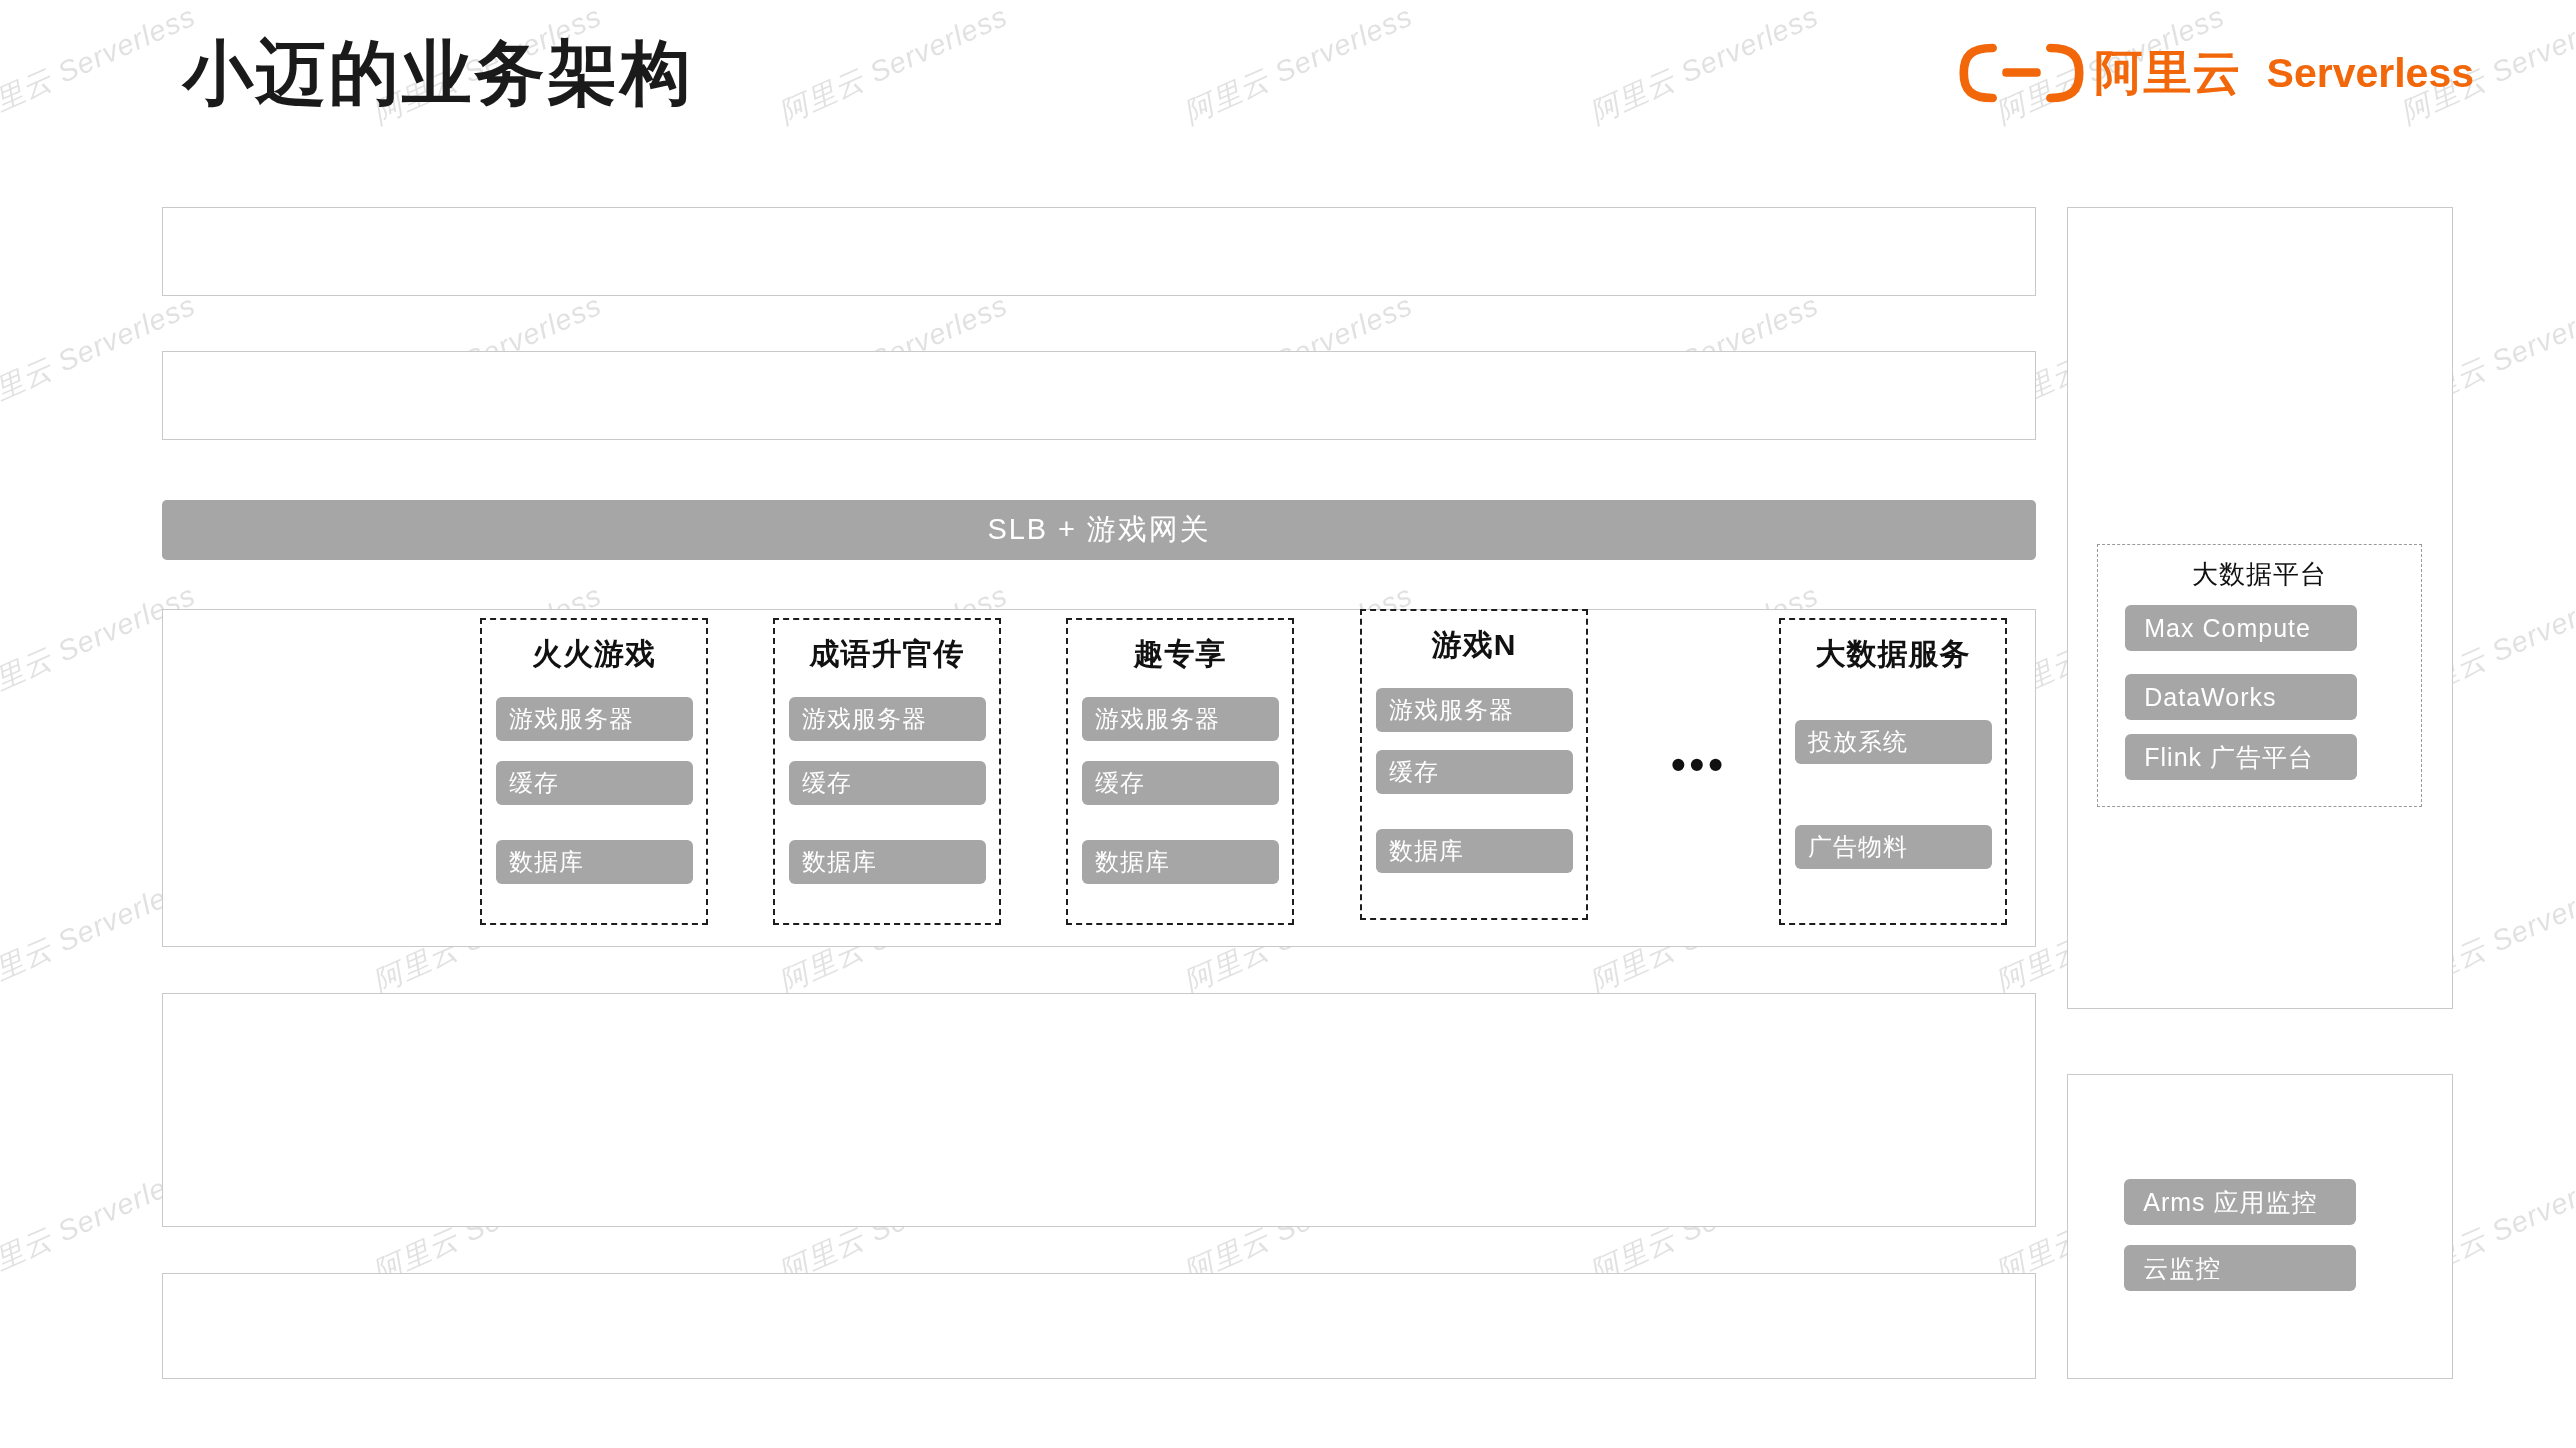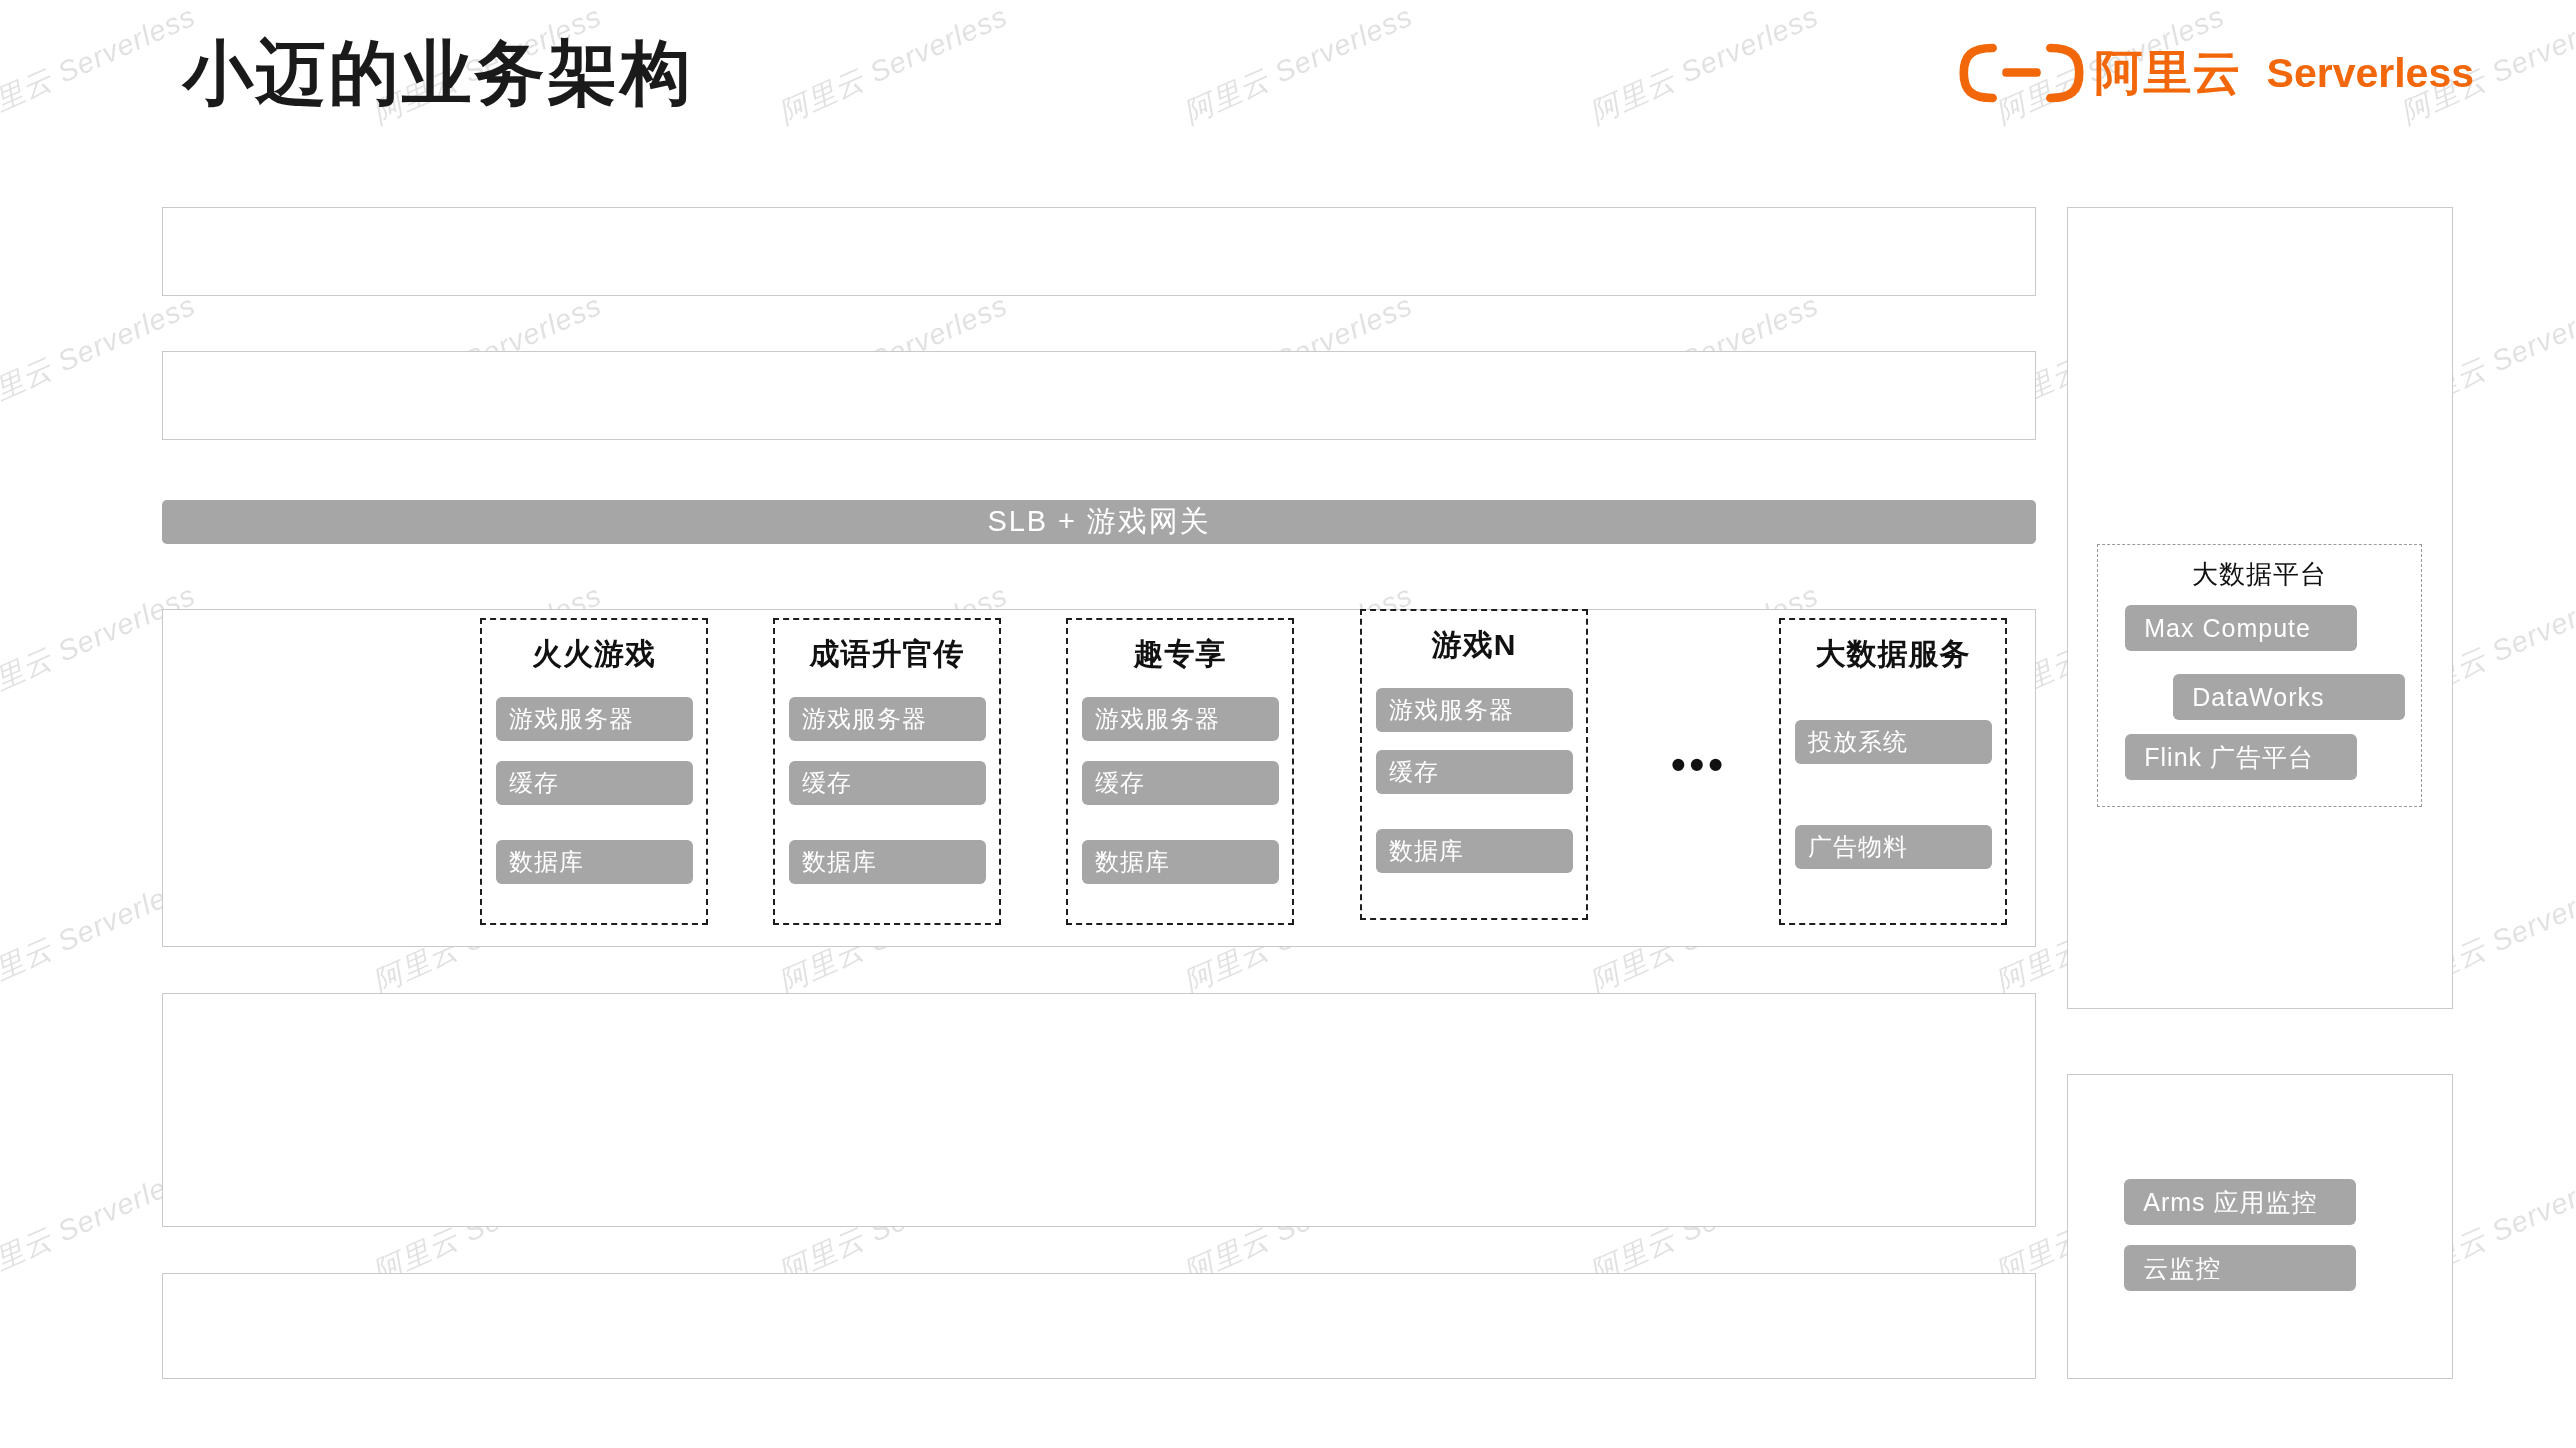--- a/index.html
+++ b/index.html
@@ -222,21 +222,21 @@
 <div class="panel" id="panel-traffic" style="left:162px;top:351px;width:1874px;height:89px;"></div>
 <div class="row-label" style="left:224px;top:381px;">流量&amp;安全</div>
 
 <div class="chip gray" style="left:480px;top:370px;width:423px;height:54px;">CDN 游戏安装包下载分发</div>
 <div class="chip gray" style="left:929px;top:370px;width:272px;height:54px;">对象存储</div>
 <div class="chip gray" style="left:1227px;top:370px;width:238px;height:54px;">短信</div>
 <div class="chip gray" style="left:1510px;top:370px;width:193px;height:54px;">DDOS高防</div>
 <div class="chip gray" style="left:1725px;top:370px;width:127px;height:54px;">WAF</div>
 <div class="chip gray" style="left:1874px;top:370px;width:127px;height:54px;">风控</div>
 
-<div id="slb-band" style="left:162px;top:500px;width:1874px;height:44px;">SLB + 游戏网关</div>
+<div id="slb-band" style="left:162px;top:500px;width:1874px;height:60px;">SLB + 游戏网关</div>
 
 <div class="panel" id="panel-business" style="left:162px;top:609px;width:1874px;height:338px;"></div>
 <div class="row-label" style="left:224px;top:734px;">业务层</div>
 
 <div class="game-card" style="left:480px;top:618px;width:228px;height:307px;">
   <div class="game-card-title">火火游戏</div>
   <div class="game-chip" style="top:77px;">游戏服务器</div>
   <div class="game-chip" style="top:141px;">缓存</div>
   <div class="game-chip" style="top:220px;">数据库</div>
 </div>
@@ -286,21 +286,21 @@
 <div class="panel" id="panel-infra" style="left:162px;top:1273px;width:1874px;height:106px;"></div>
 <div class="row-label" style="left:201px;top:1312px;">基础资源</div>
 <div id="infra-text" style="left:700px;top:1310px;">ECS 计算资源 +数据库（RDS、ADB、Polar DB）+网络等</div>
 
 <div class="panel" id="panel-bigdata" style="left:2067px;top:207px;width:386px;height:802px;">
 
 
   <div class="dash-box" style="left:29px;top:336px;width:325px;height:263px;">
     <div class="dash-box-title">大数据平台</div>
     <div class="side-chip" style="left:27px;top:60px;width:232px;height:46px;">Max Compute</div>
-    <div class="side-chip" style="left:27px;top:129px;width:232px;height:46px;margin-left:48px;">DataWorks</div>
+    <div class="side-chip" style="left:27px;top:129px;width:232px;height:46px;">DataWorks</div>
     <div class="side-chip" style="left:27px;top:189px;width:232px;height:46px;">Flink 广告平台</div>
   </div>
 </div>
 
 <div class="panel" id="panel-monitor" style="left:2067px;top:1074px;width:386px;height:305px;">
   <div class="side-chip" style="left:56px;top:104px;width:232px;height:46px;">Arms 应用监控</div>
   <div class="side-chip" style="left:56px;top:170px;width:232px;height:46px;">云监控</div>
 </div>
 
 

